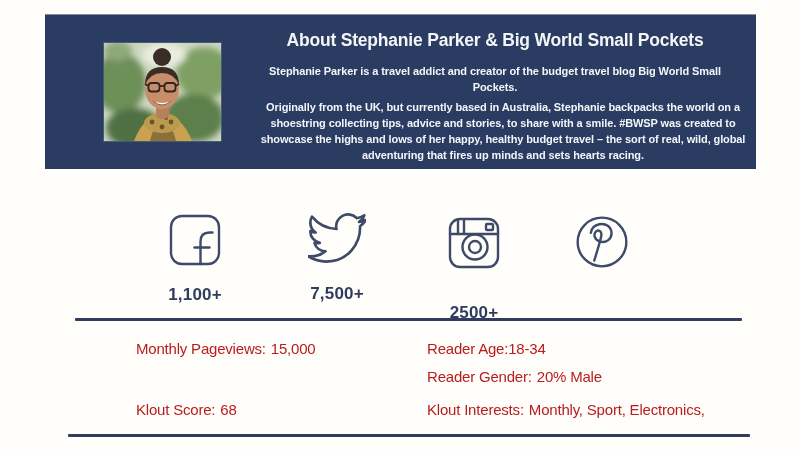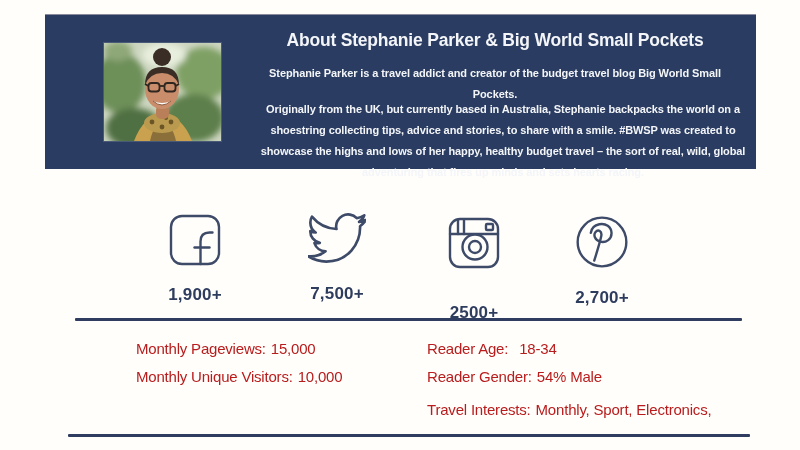--- a/index.html
+++ b/index.html
@@ -10,39 +10,39 @@
   .hero{position:absolute;left:45px;top:14px;width:711px;height:154px;
         background:#2a3c61;border-top:1px solid #8b8ba0;}
   .photo{position:absolute;left:59px;top:28px;width:117px;height:98px;overflow:hidden;
          box-shadow:0 0 0 1px rgba(255,255,255,.15);}
   .photo svg{display:block;}
   .hero-text{position:absolute;left:200px;top:0;width:500px;height:154px;
              color:#f3f5f8;text-align:center;}
   .hero-title{margin:0;position:absolute;top:15px;left:0;width:100%;
               font-size:17.5px;font-weight:700;letter-spacing:-.2px;}
   .hero-p{margin:0;position:absolute;left:6px;width:488px;
-          font-size:11px;line-height:21px;font-weight:700;letter-spacing:-.1px;}
+          font-size:11px;line-height:16px;font-weight:700;letter-spacing:-.1px;}
   .hero-p1{top:48px;}
   .hero-p2{top:84px;margin-left:8px;}
 
   
   .social{position:absolute;width:120px;text-align:center;color:#3d4a68;}
   .social svg{display:inline-block;}
   .social-count{margin-top:13px;font-size:17px;font-weight:700;color:#2e3c5e;letter-spacing:.2px;}
 
   
   .rule{position:absolute;height:3px;background:#2f3d60;border-radius:1px;}
   .rule-top{left:75px;top:318px;width:667px;}
   .rule-bottom{left:68px;top:434px;width:682px;}
 
   
   .stat-line{position:absolute;font-size:15px;color:#b91c1c;font-weight:500;
              letter-spacing:-.2px;white-space:nowrap;}
   .stat-value{margin-left:5px;}
-  [data-name="reader-age-value"]{margin-left:11px;}
+  [data-name="reader-age-value"]{margin-left:0;}
 </style>
 </head>
 <body>
 
 <div class="canvas" data-name="media-kit-page">
 
   <header class="hero" data-name="about-header">
     <div class="photo" data-name="profile-photo" role="img" aria-label="Portrait of Stephanie Parker smiling with hair in a top bun, glasses and patterned scarf, green foliage behind">
       <svg width="117" height="98" viewBox="0 0 117 98" data-name="profile-photo-illustration">
         <defs>
@@ -94,21 +94,21 @@
       <p class="hero-p hero-p2" data-name="bio-paragraph">Originally from the UK, but currently based in Australia, Stephanie backpacks the world on a shoestring collecting tips, advice and stories, to share with a smile. #BWSP was created to showcase the highs and lows of her happy, healthy budget travel – the sort of real, wild, global adventuring that fires up minds and sets hearts racing.</p>
     </div>
   </header>
 
   <div class="social" style="left:135px;top:212px;" data-name="social-facebook">
     <svg width="56" height="56" viewBox="0 0 56 56" fill="none" stroke="currentColor" stroke-width="2.4" stroke-linecap="round" stroke-linejoin="round" data-name="facebook-icon">
       <rect x="4" y="4" width="48" height="48" rx="11"></rect>
       <path d="M33.5 52 V29.5 Q33.5 20.5 42.5 20.5 H45.5"></path>
       <path d="M27.5 35.5 H42.5"></path>
     </svg>
-    <div class="social-count" data-name="facebook-count">1,900+</div>
+    <div class="social-count" data-name="facebook-count">1,100+</div>
   </div>
 
   <div class="social" style="left:277px;top:209px;text-align:center;" data-name="social-twitter">
     <svg width="58" height="58" viewBox="0 0 24 24" fill="none" stroke="currentColor" stroke-width="1.1" stroke-linejoin="round" data-name="twitter-icon">
       <path d="M23.953 4.57a10 10 0 01-2.825.775 4.958 4.958 0 002.163-2.723c-.951.555-2.005.959-3.127 1.184a4.92 4.92 0 00-8.384 4.482C7.69 8.095 4.067 6.13 1.64 3.162a4.822 4.822 0 00-.666 2.475c0 1.71.87 3.213 2.188 4.096a4.904 4.904 0 01-2.228-.616v.06a4.923 4.923 0 003.946 4.827 4.996 4.996 0 01-2.212.085 4.936 4.936 0 004.604 3.417 9.867 9.867 0 01-6.102 2.105c-.39 0-.779-.023-1.17-.067a13.995 13.995 0 007.557 2.209c9.053 0 13.998-7.496 13.998-13.985 0-.21 0-.42-.015-.63A9.935 9.935 0 0024 4.59z"></path>
     </svg>
     <div class="social-count" data-name="twitter-count">7,500+</div>
   </div>
 
   <div class="social" style="left:414px;top:215px;" data-name="social-instagram">
@@ -122,37 +122,36 @@
       <rect x="4" y="4" width="48" height="48" rx="10"></rect>
     </svg>
     <div class="social-count" style="margin-top:28px;" data-name="instagram-count">2500+</div>
   </div>
 
   <div class="social" style="left:542px;top:213px;" data-name="social-pinterest">
     <svg width="58" height="58" viewBox="0 0 56 56" fill="none" stroke="currentColor" stroke-width="2.3" stroke-linecap="round" stroke-linejoin="round" data-name="pinterest-icon">
       <circle cx="28" cy="28" r="23.5"></circle>
       <path d="M20.5 46 C23.5 36.5 26 28.5 27.3 22.3 C28.2 17.6 24.3 15.4 21.8 18.4 C19.3 21.4 21.4 26.6 26.2 27.7 C32.2 29.1 37.4 25 37.2 19.2 C37 13.4 31.6 9.6 25.4 10.9 C20.9 11.8 17.8 15 17.2 19.2"></path>
     </svg>
-    <div class="social-count" data-name="pinterest-count">2,700+</div>
   </div>
 
   <div class="rule rule-top" data-name="divider-top"></div>
 
   <div class="stat-line" style="left:136px;top:340px;" data-name="stat-monthly-pageviews">
     <span data-name="stat-label">Monthly Pageviews:</span><span class="stat-value" data-name="stat-value">15,000</span>
   </div>
-  <div class="stat-line" style="left:136px;top:368px;" data-name="stat-monthly-unique-visitors">
-    <span data-name="stat-label">Monthly Unique Visitors:</span><span class="stat-value" data-name="stat-value">10,000</span>
+  <div class="stat-line" style="left:136px;top:401px;" data-name="stat-klout-score">
+    <span data-name="stat-label">Klout Score:</span><span class="stat-value" data-name="stat-value">68</span>
   </div>
 
   <div class="stat-line" style="left:427px;top:340px;" data-name="stat-reader-age">
     <span data-name="stat-label">Reader Age:</span><span class="stat-value" data-name="reader-age-value">18-34</span>
   </div>
   <div class="stat-line" style="left:427px;top:368px;" data-name="stat-reader-gender">
-    <span data-name="stat-label">Reader Gender:</span><span class="stat-value" data-name="stat-value">54% Male</span>
+    <span data-name="stat-label">Reader Gender:</span><span class="stat-value" data-name="stat-value">20% Male</span>
   </div>
   <div class="stat-line" style="left:427px;top:401px;" data-name="stat-reader-interests">
-    <span data-name="stat-label">Travel Interests:</span><span class="stat-value" data-name="stat-value">Monthly, Sport, Electronics,</span>
+    <span data-name="stat-label">Klout Interests:</span><span class="stat-value" data-name="stat-value">Monthly, Sport, Electronics,</span>
   </div>
 
   <div class="rule rule-bottom" data-name="divider-bottom"></div>
 
 </div>
 
 </body></html>

